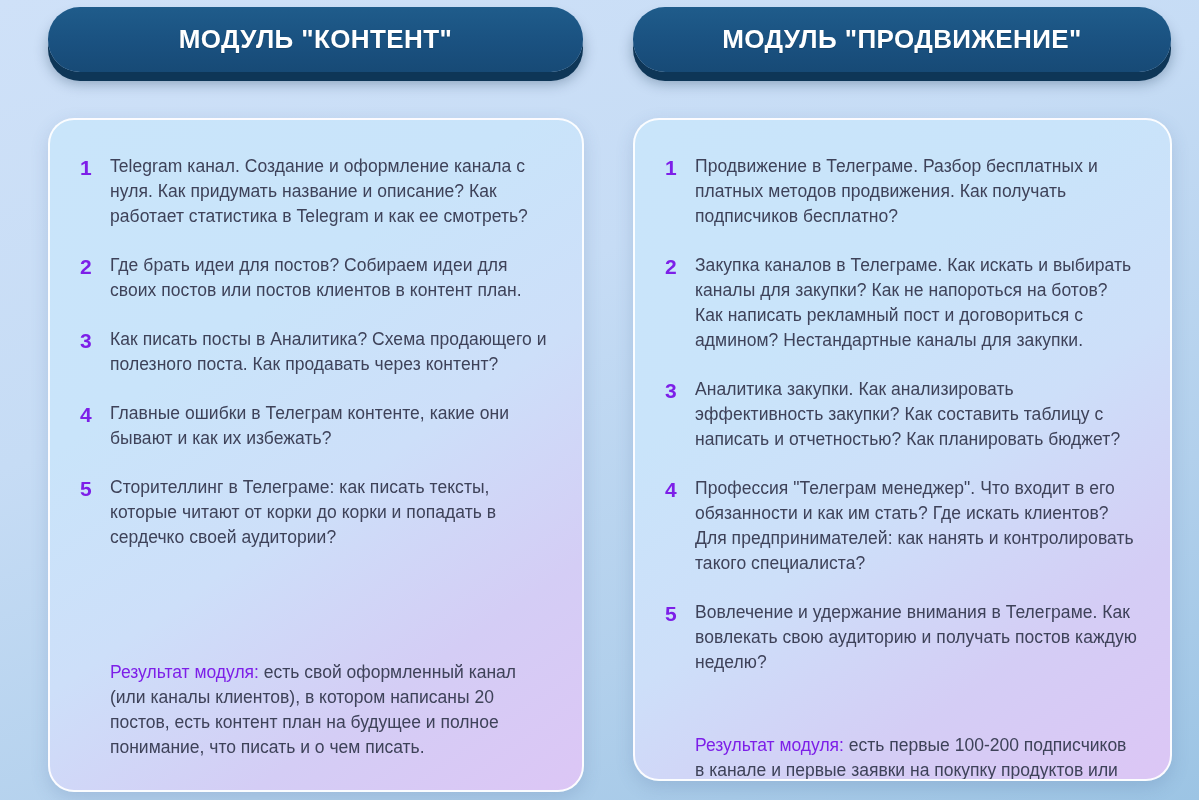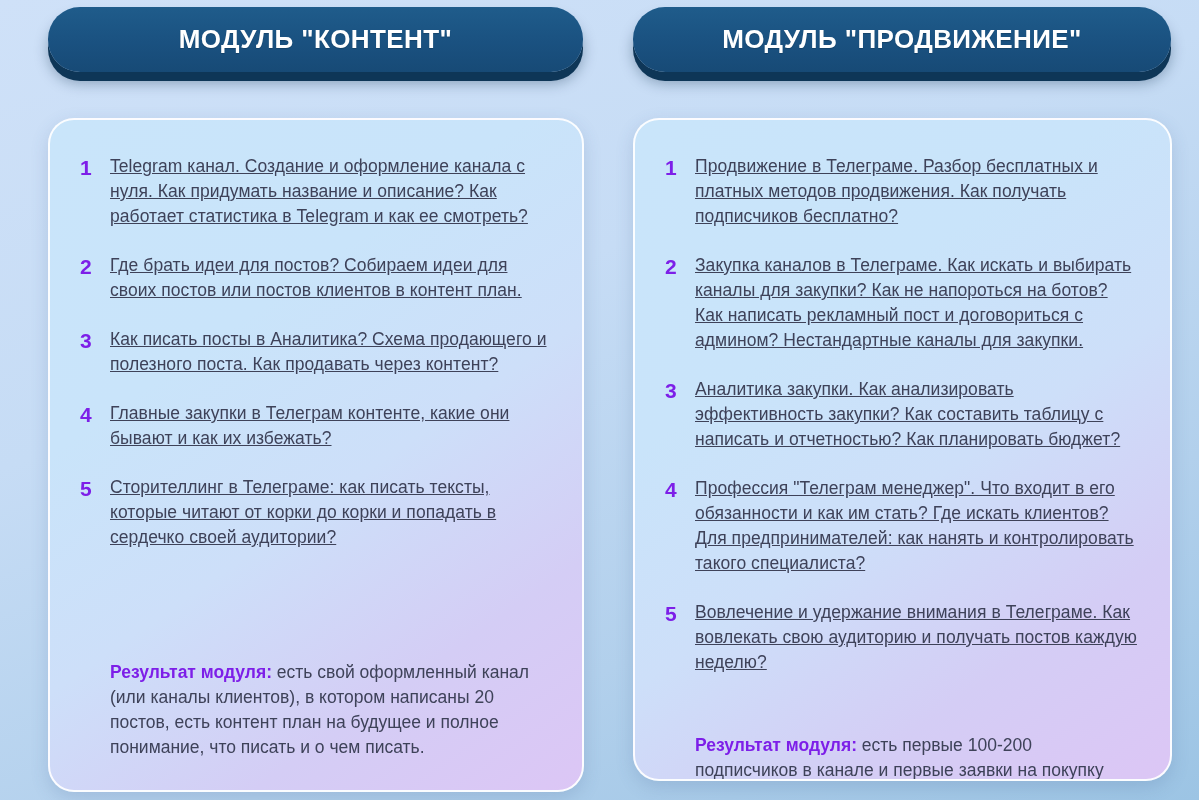--- a/index.html
+++ b/index.html
@@ -57,31 +57,30 @@
     font-size:21px; font-weight:bold;
     color:#7d1fe8;
     line-height:25px;
     padding-top:1px;
   }
   .txt {
     font-size:17.5px;
     line-height:25px;
     color:#3e4259;
     letter-spacing:.05px;
-    text-decoration:underline;
   }
 
   
   .result {
     font-size:17.5px; line-height:25px; color:#3e4259;
     padding-left:30px; padding-right:4px;
   }
   #result-left  { margin-top:auto; margin-bottom:30px; }
   #result-right { margin-top:34px; margin-bottom:28px; }
-  .result-label { font-weight:bold; color:#7d1fe8; }
+  .result-label { font-weight:normal; color:#7d1fe8; }
 </style>
 </head>
 <body>
 
 <div class="stage">
 
   <div class="pill" id="pill-left">
     <span class="pill-label">МОДУЛЬ "КОНТЕНТ"</span>
   </div>
 
@@ -99,21 +98,21 @@
       <div class="item">
         <div class="num">2</div>
         <div class="txt">Где брать идеи для постов? Собираем идеи для своих постов или постов клиентов в контент план.</div>
       </div>
       <div class="item">
         <div class="num">3</div>
         <div class="txt">Как писать посты в Аналитика? Схема продающего и полезного поста. Как продавать через контент?</div>
       </div>
       <div class="item">
         <div class="num">4</div>
-        <div class="txt">Главные закупки в Телеграм контенте, какие они бывают и как их избежать?</div>
+        <div class="txt">Главные ошибки в Телеграм контенте, какие они бывают и как их избежать?</div>
       </div>
       <div class="item">
         <div class="num">5</div>
         <div class="txt">Сторителлинг в Телеграме: как писать тексты, которые читают от корки до корки и попадать в сердечко своей аудитории?</div>
       </div>
 
       <div class="result" id="result-left">
         <span class="result-label">Результат модуля:</span><span> есть свой оформленный канал (или каналы клиентов), в котором написаны 20 постов, есть контент план на будущее и полное понимание, что писать и о чем писать.</span>
       </div>
 

